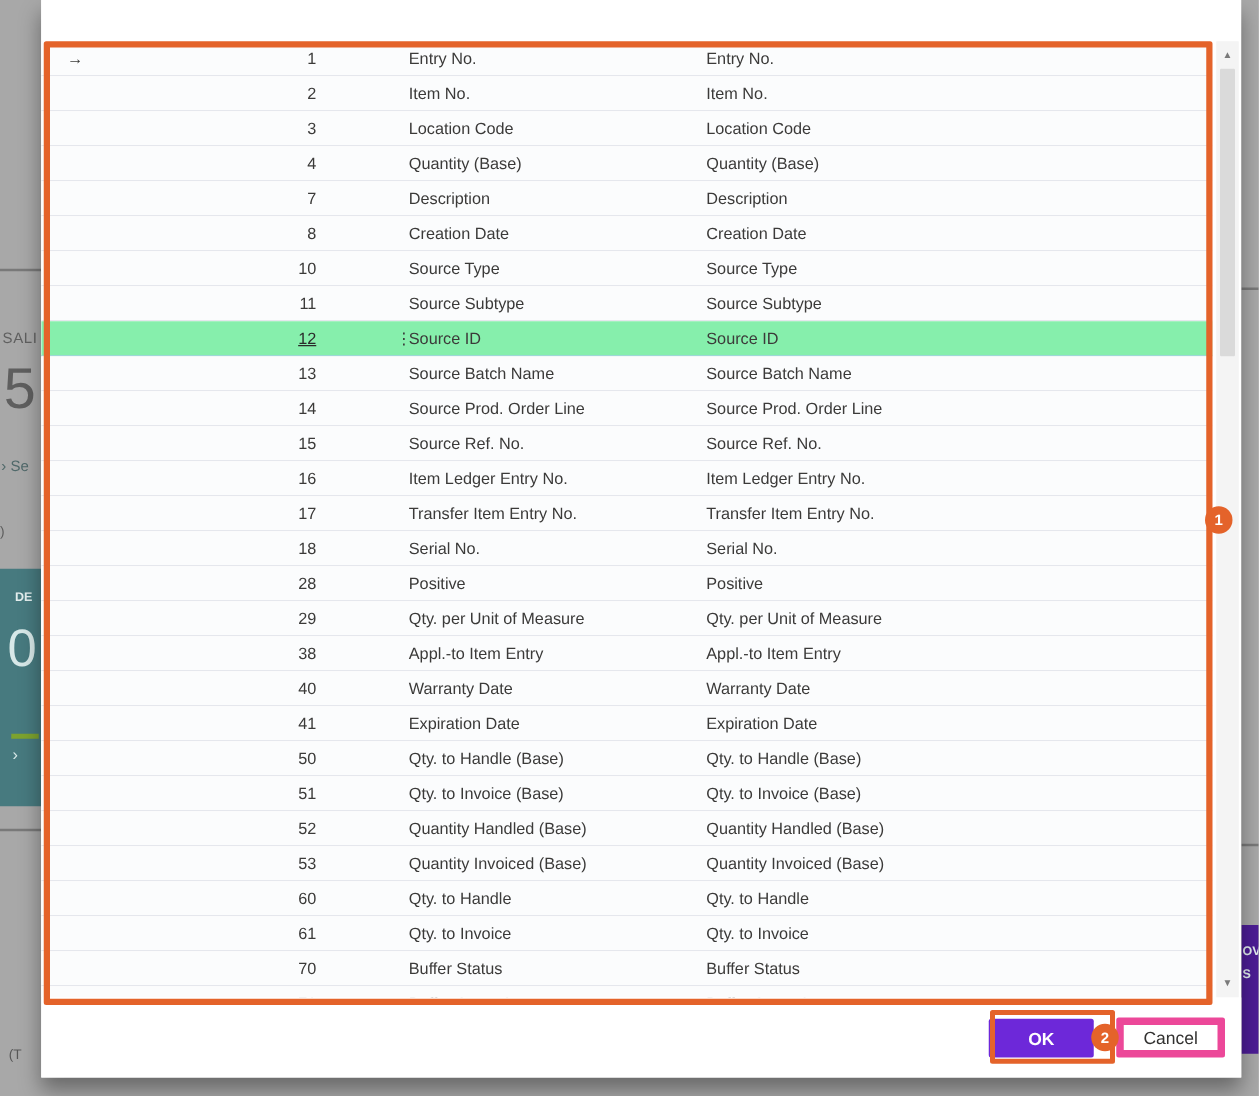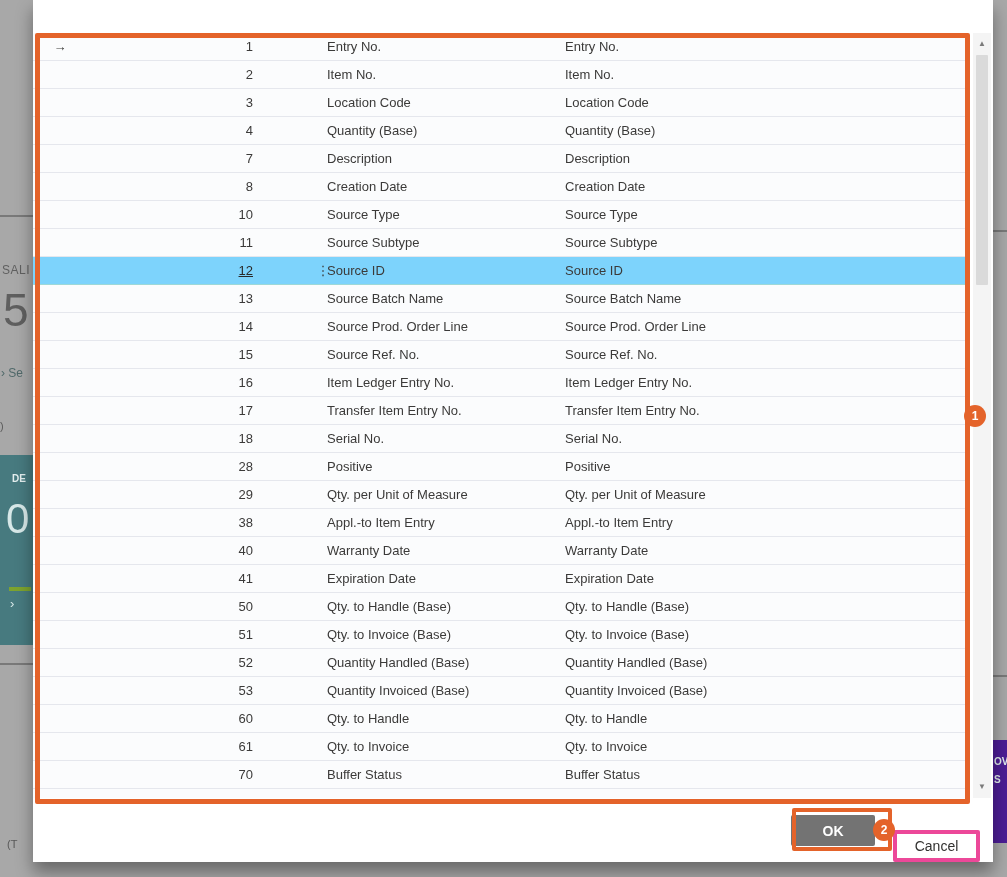--- a/index.html
+++ b/index.html
@@ -36,41 +36,41 @@
   .thead { position:absolute; left:0; top:0; width:937px; height:33px; background:#ffffff; }
   .th { position:absolute; top:0; height:33px; line-height:33px; font-size:12px; color:#68676b; white-space:nowrap;margin-top:32px; }
   .th-no { left:90px; width:130px; text-align:right; }
   .th-name { left:294px; }
   .th-caption { left:532px; }
   .sort-arrow { font-size:11px; }
 
   
   #rows { position:absolute; left:0; top:33px; width:937px; height:765px; overflow:hidden; background:#ffffff; }
   .trow { position:relative; width:100%; height:28px; background:#fbfcfd; border-bottom:1px solid #e5e7ed; cursor:pointer; }
-  .trow.selected { background:#7dd3fc; border-bottom-color:#9ed8d7;text-decoration:underline; }
+  .trow.selected { background:#86efac; border-bottom-color:#9ed8d7;text-decoration:underline; }
   .trow span { position:absolute; top:0; height:28px; line-height:27px; font-size:13px; color:#3b3a39; white-space:nowrap; }
   .cell-ind { left:12px; width:30px; text-align:center; font-size:15px; color:#444; }
   .cell-no { left:90px; width:130px; text-align:right; color:#1f7f80; }
   .trow.selected .cell-no { color:#2a2a2a; text-decoration:underline; }
   .cell-dots { left:282px; width:16px; text-align:center; font-size:13px; color:#3f3f3f; letter-spacing:0; }
   .cell-name { left:294px; }
   .cell-caption { left:532px; }
 
   
   .vscroll { position:absolute; left:940px; top:33px; width:18px; height:765px; background:#f4f4f4; }
   .vscroll .arrow { position:absolute; left:0; width:18px; height:16px; font-size:8px; color:#7a7a7a;
                     text-align:center; line-height:16px; }
   .vscroll .arr-up { top:3px; } .vscroll .arr-dn { bottom:3px; }
   .vscroll .thumb { position:absolute; left:3px; top:22px; width:12px; height:230px; background:#dadada; border-radius:1px; }
 
   
   .dfooter { position:absolute; left:0; top:798px; width:960px; height:64px; background:#ffffff; }
   .btn { position:absolute; font-size:14px; border-radius:2px; cursor:pointer; font-family:"Liberation Sans",sans-serif; }
-  #btn-ok { left:758px; top:17px; width:84px; height:31px; background:#737373; color:#ffffff; font-weight:bold; border:none; }
-  #btn-cancel { left:860px; top:32px; width:87px; height:32px; background:#ffffff; color:#323130; border:4px solid #ec4899; }
+  #btn-ok { left:758px; top:17px; width:84px; height:31px; background:#6d28d9; color:#ffffff; font-weight:bold; border:none; }
+  #btn-cancel { left:860px; top:16px; width:87px; height:32px; background:#ffffff; color:#323130; border:6px solid #ec4899; }
 
   
   .annot-rect { position:absolute; border:5px solid #e4632a; border-radius:2px; pointer-events:none; z-index:8; }
   #annot1 { left:2px; top:33px; width:935px; height:771px; }
   #annot2 { left:759px; top:808px; width:100px; height:43px; border-width:4px; z-index:9; }
   .annot-badge { position:absolute; width:22px; height:22px; border-radius:50%; background:#e4632a; color:#fff;
                  font-size:12px; font-weight:bold; display:flex; align-items:center; justify-content:center; z-index:10; }
   #badge1 { left:931px; top:405px; }
   #badge2 { left:840px; top:819px; }
 </style>

